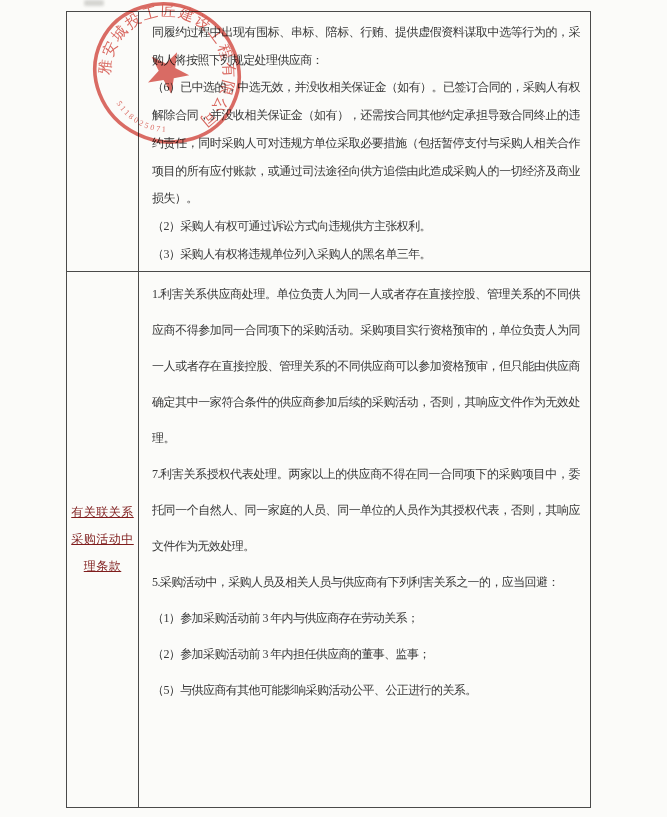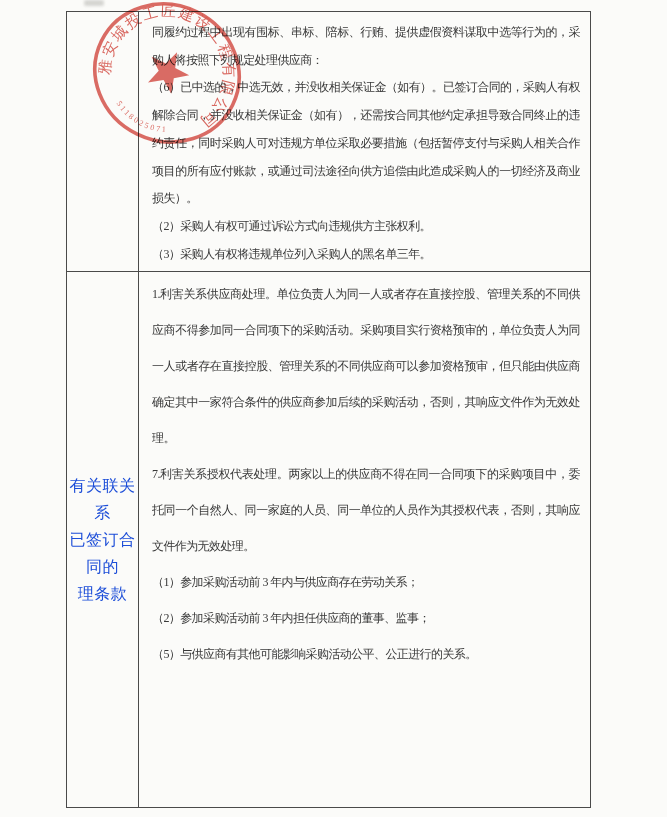--- a/index.html
+++ b/index.html
@@ -25,22 +25,23 @@
   .trow-1{height:260px;border-bottom:1px solid #4a4a4a;}
   .trow-2{height:535px;}
   .label-cell{
     width:72px;flex:none;
     border-right:1px solid #4a4a4a;
     display:flex;align-items:center;justify-content:center;
     box-sizing:border-box;
   }
   .vlabel{
     text-align:center;
-    font-size:16px;line-height:27px;letter-spacing:0.5px;
-    color:#1d4ed8;
+    font-size:12px;line-height:27px;letter-spacing:0.5px;
+    color:#7f1d1d;
+    text-decoration:underline;
   }
   .vlabel span{display:block;}
   .body-cell{
     flex:1;box-sizing:border-box;
     overflow:hidden;
   }
   .trow-1 .body-cell{padding:7px 10px 0 13px;}
   .trow-2 .body-cell{padding:4px 10px 0 13px;}
   .body-cell p{
     margin:0;
@@ -81,27 +82,28 @@
         <p>（6）已中选的，中选无效，并没收相关保证金（如有）。已签订合同的，采购人有权解除合同，并没收相关保证金（如有），还需按合同其他约定承担导致合同终止的违约责任，同时采购人可对违规方单位采取必要措施（包括暂停支付与采购人相关合作项目的所有应付账款，或通过司法途径向供方追偿由此造成采购人的一切经济及商业损失）。</p>
         <p>（2）采购人有权可通过诉讼方式向违规供方主张权利。</p>
         <p>（3）采购人有权将违规单位列入采购人的黑名单三年。</p>
       </div>
     </div>
 
     <div class="trow trow-2">
       <div class="label-cell">
         <div class="vlabel">
           <span>有关联关系</span>
-          <span>已签订合同的</span>
+          <span>采购活动中</span>
           <span>理条款</span>
         </div>
       </div>
       <div class="body-cell">
         <p>1.利害关系供应商处理。单位负责人为同一人或者存在直接控股、管理关系的不同供应商不得参加同一合同项下的采购活动。采购项目实行资格预审的，单位负责人为同一人或者存在直接控股、管理关系的不同供应商可以参加资格预审，但只能由供应商确定其中一家符合条件的供应商参加后续的采购活动，否则，其响应文件作为无效处理。</p>
         <p>7.利害关系授权代表处理。两家以上的供应商不得在同一合同项下的采购项目中，委托同一个自然人、同一家庭的人员、同一单位的人员作为其授权代表，否则，其响应文件作为无效处理。</p>
+        <p>5.采购活动中，采购人员及相关人员与供应商有下列利害关系之一的，应当回避：</p>
         <p>（1）参加采购活动前 3 年内与供应商存在劳动关系；</p>
         <p>（2）参加采购活动前 3 年内担任供应商的董事、监事；</p>
         <p>（5）与供应商有其他可能影响采购活动公平、公正进行的关系。</p>
       </div>
     </div>
 
   </div>
 
   <svg class="stamp" viewBox="0 0 160 160" aria-hidden="true">
     <defs>

